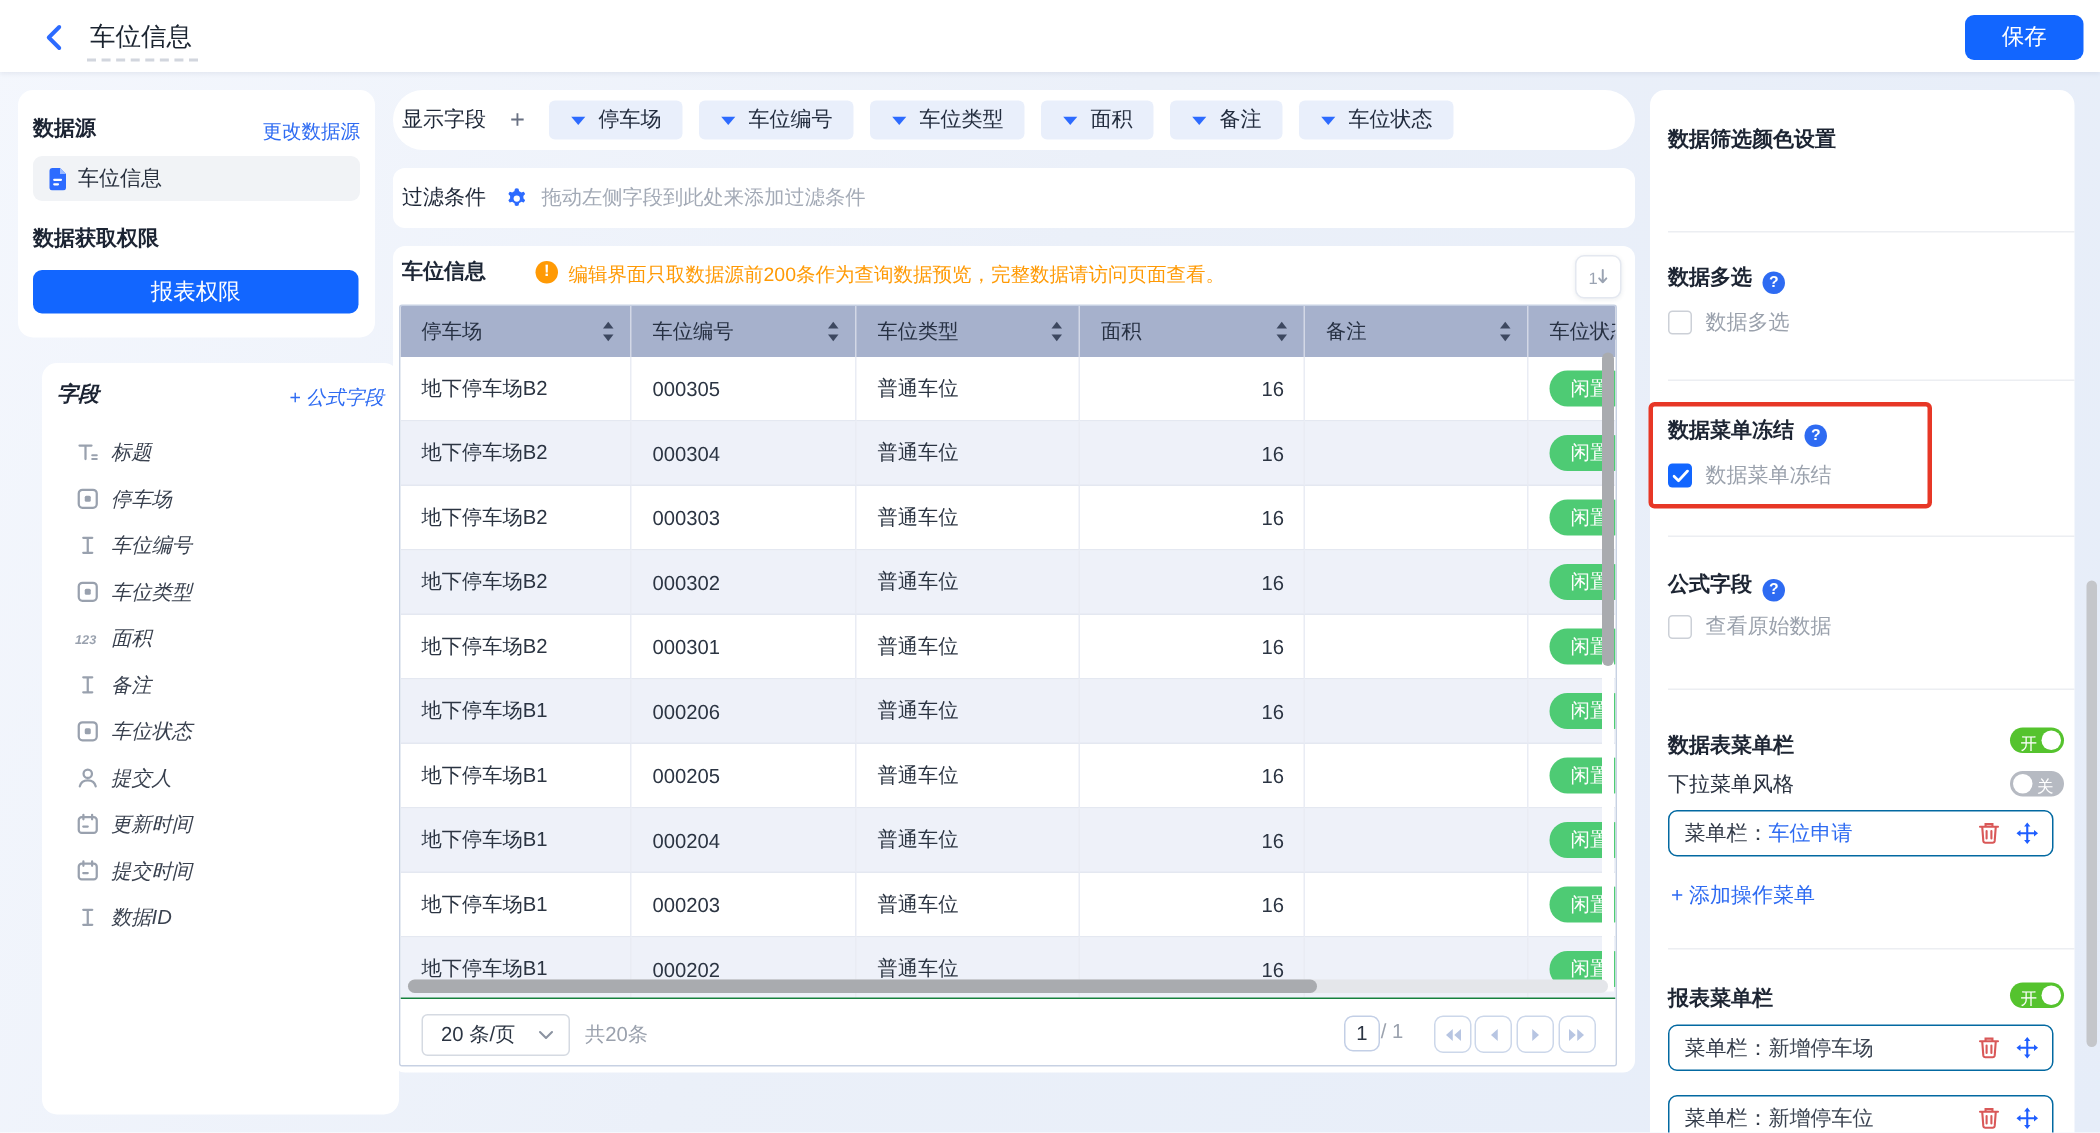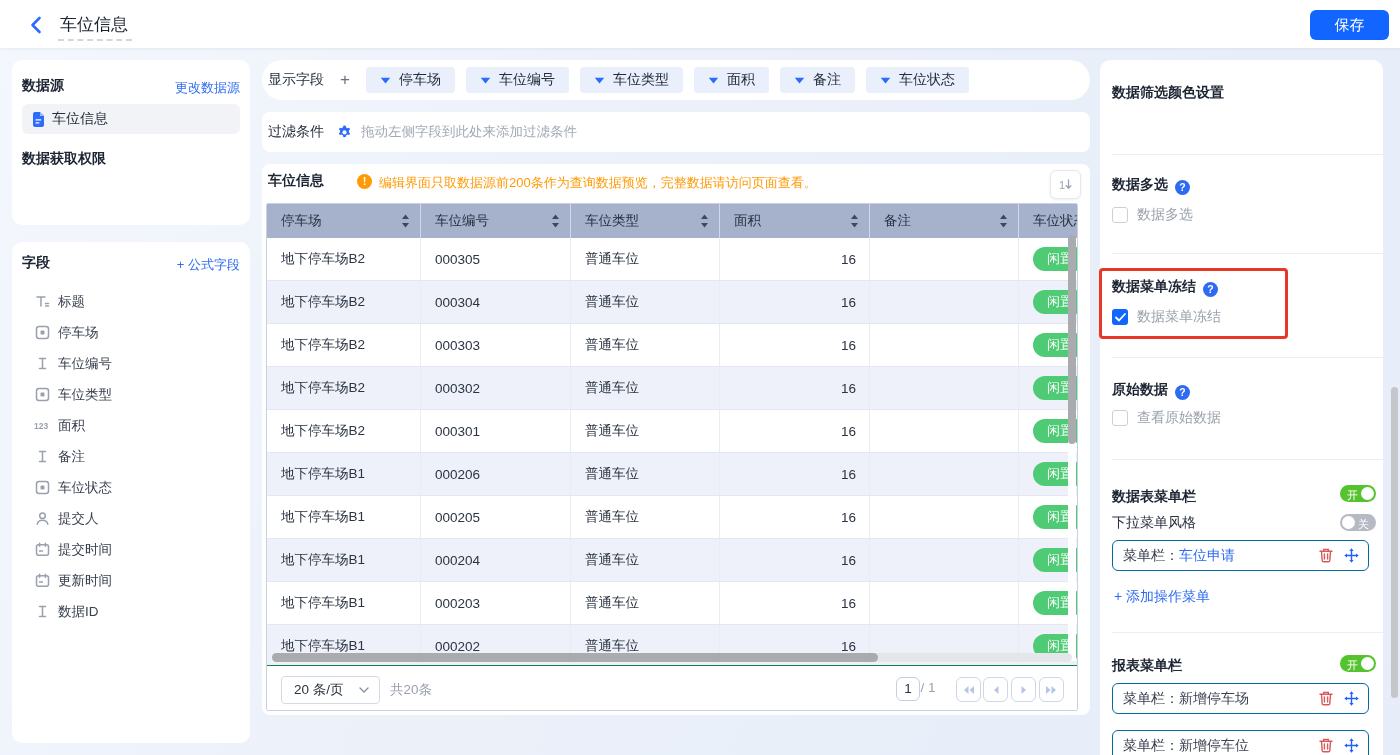--- a/index.html
+++ b/index.html
@@ -15,21 +15,21 @@
   #topbar { position:absolute; left:0; top:0; width:1400px; height:48px; background:#fff;
             box-shadow:0 1px 3px rgba(30,45,80,.07); z-index:5; }
   #back-btn { position:absolute; left:26px; top:14px; width:22px; height:22px; cursor:pointer; }
   #page-title { position:absolute; left:60px; top:13px; font-size:17px; color:#1b2430; }
   #title-underline { position:absolute; left:58px; top:39px; width:74px; border-bottom:2px dashed #d2d6de; }
   #save-btn { position:absolute; right:11px; top:10px; width:79px; height:30px; border-radius:6px;
               background:var(--primary); color:#fff; font-size:15px; text-align:center; line-height:30px; }
 
   
   #card-datasource { left:12px; top:60px; width:238px; height:165px; }
-  #card-fields     { left:12px; top:242px; width:238px; height:501px; }
+  #card-fields     { left:28px; top:242px; width:238px; height:501px;font-style:italic; }
   .side-head { position:absolute; left:10px; font-size:14px; font-weight:bold; color:#1c2433; }
   .side-link { position:absolute; right:10px; font-size:13px; color:var(--link); cursor:pointer; }
   #ds-item { position:absolute; left:10px; right:10px; top:44px; height:30px; background:#f1f3f6;
              border-radius:6px; display:flex; align-items:center; padding-left:10px; }
   #ds-item span.lbl { font-size:14px; color:#272f3d; margin-left:7px; }
   #perm-btn { position:absolute; left:10px; right:11px; top:120px; height:29px; background:var(--primary);
               border-radius:6px; color:#fff; font-size:15px; text-align:center; line-height:29px; }
   #field-list { position:absolute; left:10px; right:10px; top:44px; }
   .field-item { height:31px; display:flex; align-items:center; }
   .field-item .f-icon { width:16px; height:16px; margin-left:12px; display:flex; align-items:center; justify-content:center; }
@@ -156,20 +156,21 @@
       <svg width="13" height="15" viewBox="0 0 13 15">
           <path d="M1 2 a2 2 0 0 1 2-2 h5 l4 4 v9 a2 2 0 0 1 -2 2 h-7 a2 2 0 0 1 -2 -2 z" fill="#2d6bff"></path>
           <path d="M8 0 l4 4 h-4 z" fill="#9cbbff"></path>
           <rect x="3.4" y="7.2" width="6" height="1.4" rx="0.7" fill="#fff"></rect>
           <rect x="3.4" y="10.2" width="4" height="1.4" rx="0.7" fill="#fff"></rect>
         </svg>
     </span>
     <span class="lbl">车位信息</span>
   </div>
   <div class="side-head" style="top:90px;">数据获取权限</div>
+  <div id="perm-btn">报表权限</div>
 </div>
 
 <div class="card" id="card-fields">
   <div class="side-head" style="top:12px;">字段</div>
   <div class="side-link" style="top:14px;">+ 公式字段</div>
   <div id="field-list">
 
       <div class="field-item">
         <span class="f-icon">
           <svg width="15" height="15" viewBox="0 0 15 15">
@@ -263,32 +264,32 @@
       </div>
 
       <div class="field-item">
         <span class="f-icon">
 
           <svg width="15" height="15" viewBox="0 0 15 15">
             <rect x="1.5" y="2.8" width="12" height="10.5" rx="2" fill="none" stroke="#99a1ae" stroke-width="1.5"></rect>
             <path d="M4.6 1.2v3M10.4 1.2v3M4.5 9h3" stroke="#99a1ae" stroke-width="1.5" fill="none" stroke-linecap="round"></path>
           </svg>
         </span>
-        <span class="f-lbl">提交时间</span>
+        <span class="f-lbl">更新时间</span>
       </div>
 
       <div class="field-item">
         <span class="f-icon">
 
           <svg width="15" height="15" viewBox="0 0 15 15">
             <rect x="1.5" y="2.8" width="12" height="10.5" rx="2" fill="none" stroke="#99a1ae" stroke-width="1.5"></rect>
             <path d="M4.6 1.2v3M10.4 1.2v3M4.5 9h3" stroke="#99a1ae" stroke-width="1.5" fill="none" stroke-linecap="round"></path>
           </svg>
         </span>
-        <span class="f-lbl">更新时间</span>
+        <span class="f-lbl">提交时间</span>
       </div>
 
       <div class="field-item">
         <span class="f-icon">
 
           <svg width="15" height="15" viewBox="0 0 15 15">
             <path d="M4.5 2.5h6M4.5 12.5h6M7.5 2.5v10" stroke="#99a1ae" stroke-width="1.5" fill="none" stroke-linecap="round"></path>
           </svg>
 
         </span>
@@ -601,21 +602,21 @@
   <div class="cb-row" style="top:248px;">
     <span class="checkbox checked">
         <svg width="11" height="9" viewBox="0 0 11 9">
           <polyline points="1,4.5 4,7.5 10,1" fill="none" stroke="#fff" stroke-width="1.8" stroke-linecap="round" stroke-linejoin="round"></polyline>
         </svg>
       </span>
     <span class="cb-lbl">数据菜单冻结</span>
   </div>
   <div class="hr" style="top:297px;"></div>
 
-  <div class="set-head" style="top:321px;"><span>原始数据</span><span class="help-icon">?</span></div>
+  <div class="set-head" style="top:321px;"><span>公式字段</span><span class="help-icon">?</span></div>
   <div class="cb-row" style="top:349px;">
     <span class="checkbox"></span>
     <span class="cb-lbl">查看原始数据</span>
   </div>
   <div class="hr" style="top:399px;"></div>
 
   <div class="set-head" style="top:428px;">数据表菜单栏</div>
   <div class="toggle on" style="top:425px;">
     <span class="t-lbl">开</span>
     <span class="knob"></span>

